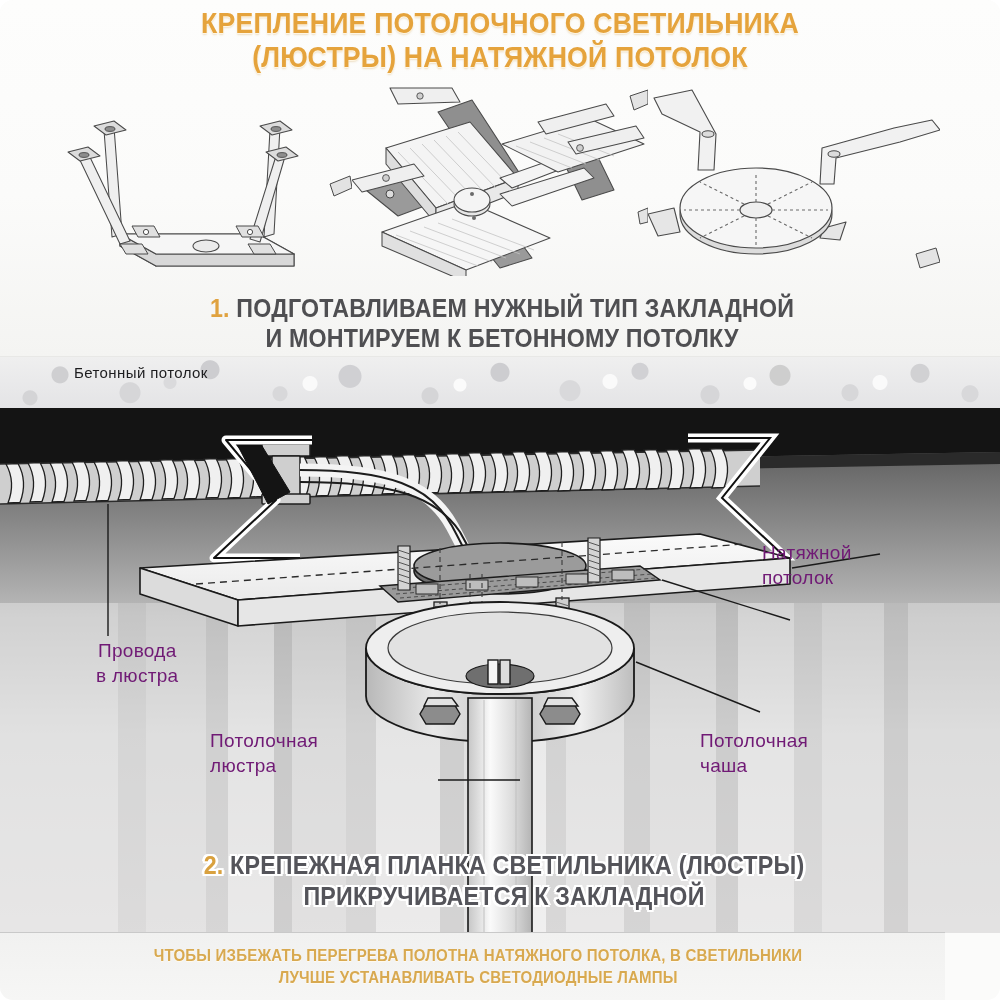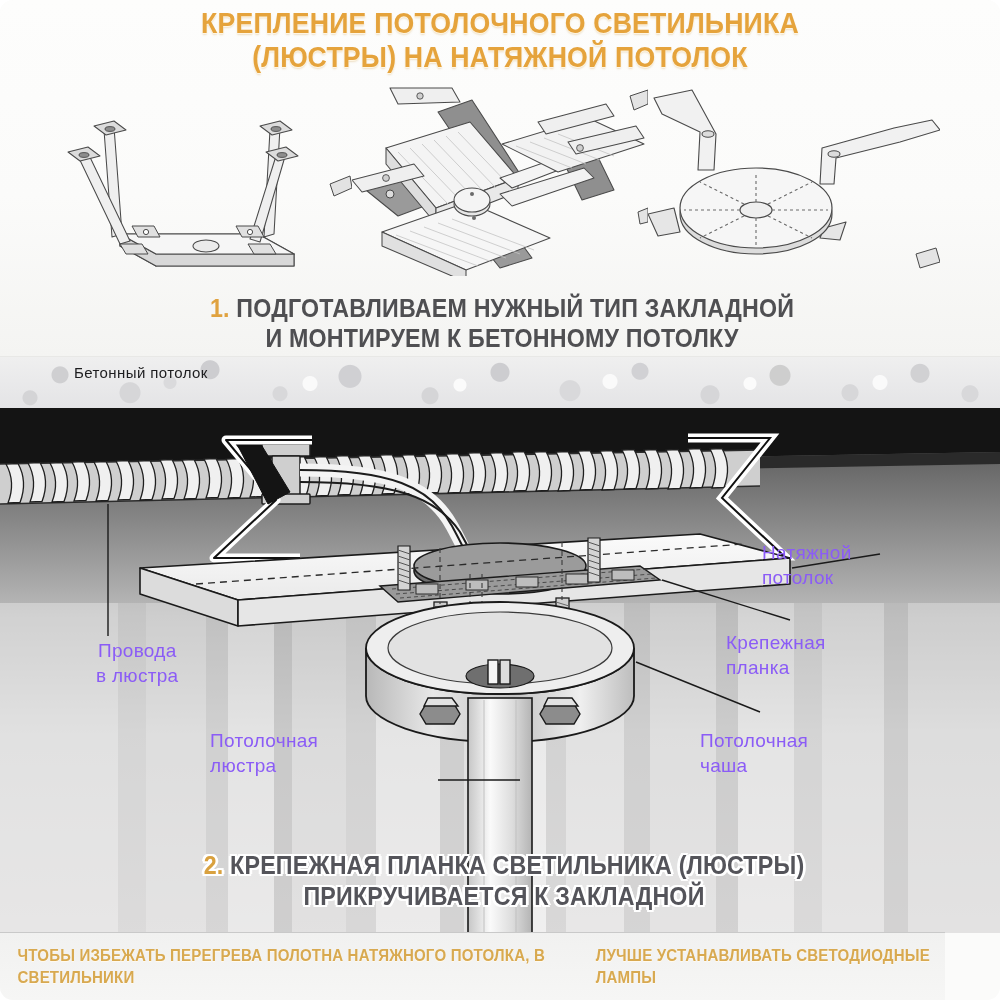--- a/index.html
+++ b/index.html
@@ -87,21 +87,21 @@
 
   
   .diagram {
     position: absolute; left: 0; top: 408px; width: 1000px; height: 525px;
     overflow: hidden;
   }
   .diagram svg { display: block; }
 
   .lbl {
     position: absolute;
-    font-size: 19px; line-height: 25px; color: #8b5cf6;
+    font-size: 19px; line-height: 25px; color: #701a75;
     letter-spacing: .3px; z-index: 40;
   }
   .lbl.r { text-align: left; }
 
   
   .step2 {
     position: absolute; left: 0; top: 850px; width: 1000px;
     text-align: center; z-index: 45; padding-left: 8px;
   }
   .step2 .l {
@@ -112,23 +112,24 @@
       -2px -2px #fff, 2px -2px #fff, -2px 2px #fff, 2px 2px #fff,
       -3px 0 #fff, 3px 0 #fff;
   }
   .step2 .num { color: #d9a13f; }
 
   
   .footer {
     position: absolute; left: 0; bottom: 0; width: 945px; height: 68px;
     background: linear-gradient(180deg,#f1f1f0 0%, #f6f6f5 100%);
     border-top: 1px solid #c9c9c9;
-    display: flex; flex-direction: row;
+    display: flex; flex-direction: column;
     align-items: center; justify-content: center;
     z-index: 50;
+    padding-left: 12px;
   }
   .footer .l {
     font-weight: 700; font-size: 16px; line-height: 22px;
     color: #d8a950; letter-spacing: .2px; transform: scaleX(0.94);
     text-shadow: 0 1px 0 #fffaf0;
   }
 </style>
 </head>
 <body>
 
@@ -560,24 +561,20 @@
   <div class="lbl" style="left:96px; top:638px;text-align:center;">
     <div>Провода</div>
     <div>в люстра</div>
   </div>
 
   <div class="lbl" style="left:762px; top:540px;">
     <div>Натяжной</div>
     <div>потолок</div>
   </div>
 
-  <div class="lbl" style="left:726px; top:630px;">
-    <div>Крепежная</div>
-    <div>планка</div>
-  </div>
 
   <div class="lbl r" style="left:210px; top:728px; width:230px;">
     <div>Потолочная</div>
     <div>люстра</div>
   </div>
 
   <div class="lbl r" style="left:700px; top:728px; width:180px;">
     <div>Потолочная</div>
     <div>чаша</div>
   </div>

